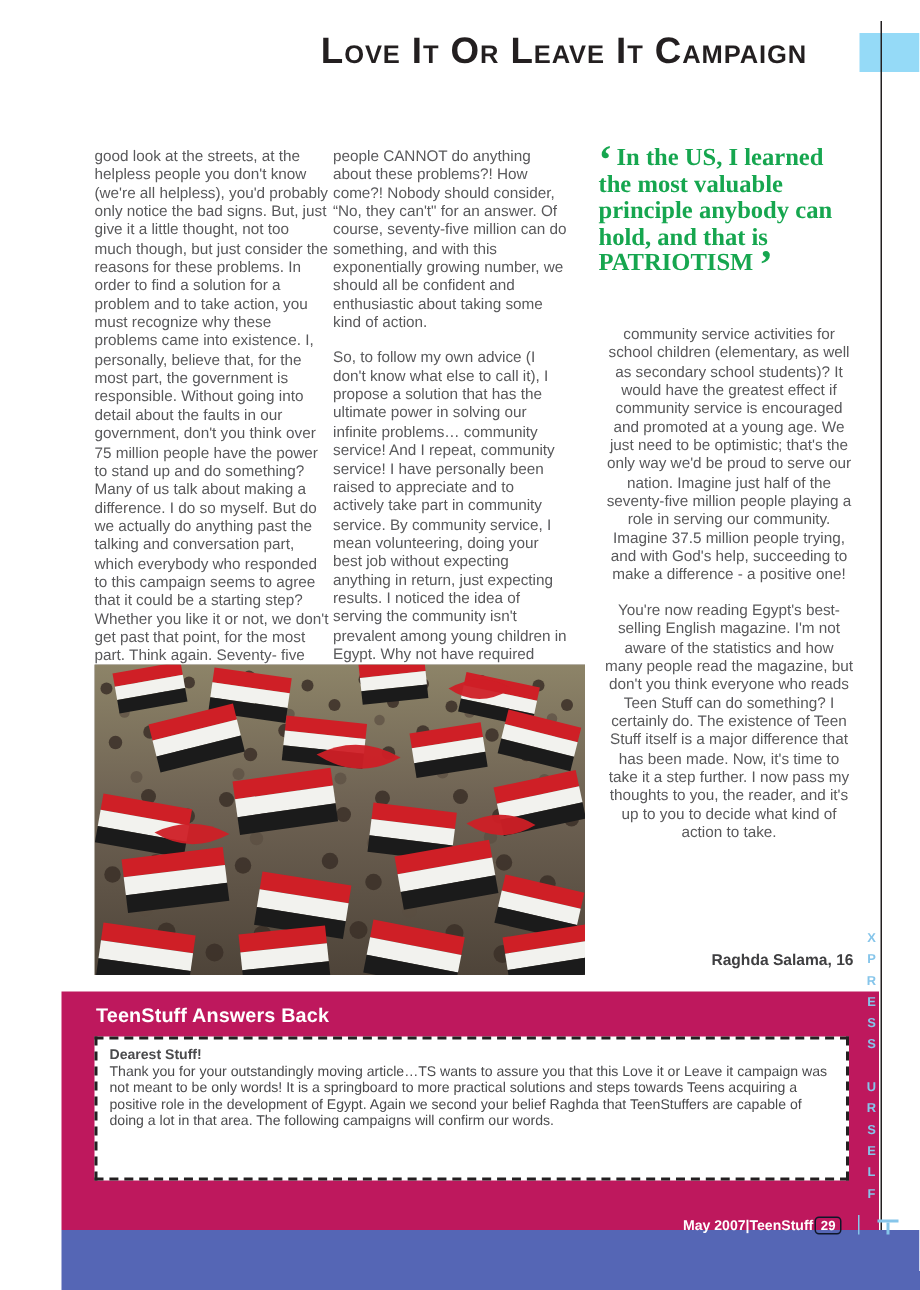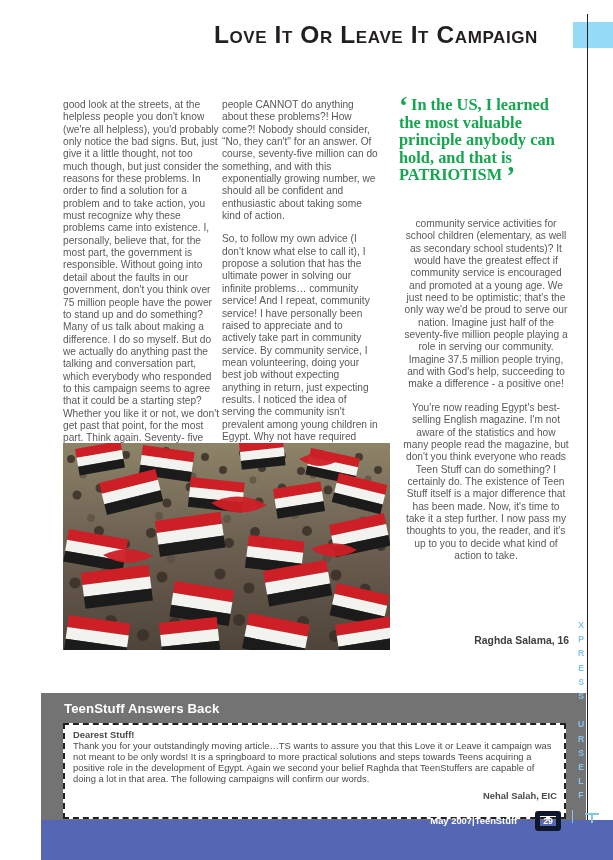--- a/index.html
+++ b/index.html
@@ -110,22 +110,21 @@
   }
   .photo svg { display: block; width: 327px; height: 207px; }
 
   
   .answers-panel {
     position: absolute;
     left: 41px;
     top: 661px;
     width: 545px;
     height: 159px;
-    background: #737373;
-    margin-top: 32px;
+    background: #be185d;
   }
   .answers-title {
     position: absolute;
     left: 23px;
     top: 8px;
     font-size: 13.2px;
     font-weight: bold;
     color: #ffffff;
     letter-spacing: 0.1px;
   }
@@ -206,24 +205,24 @@
     position: absolute;
     right: 52px;
     top: 811px;
     font-size: 9.4px;
     font-weight: bold;
     color: #ffffff;
     white-space: nowrap;
   }
   .footer-pagenum {
     display: inline-block;
-    border: 5px solid #0f172a;
+    border: 1px solid #0f172a;
     border-radius: 3px;
     padding: 0 3px;
-    margin-left: 18px;
+    margin-left: 1px;
     font-size: 8.8px;
   }
   .footer-tick {
     position: absolute;
     right: 14px;
     top: 813px;
     width: 14px;
     height: 8px;
     border-top: 2px solid #86c5ea;
   }
@@ -482,21 +481,20 @@
       </g>
     </g>
   </svg>
 </div>
 
 <div class="answers-panel">
   <div class="answers-title">TeenStuff Answers Back</div>
   <div class="letter-box">
     <p class="letter-salutation">Dearest Stuff!</p>
     <p>Thank you for your outstandingly moving article…TS wants to assure you that this Love it or Leave it campaign was not meant to be only words! It is a springboard to more practical solutions and steps towards Teens acquiring a positive role in the development of Egypt. Again we second your belief Raghda that TeenStuffers are capable of doing a lot in that area. The following campaigns will confirm our words.</p>
-    <p class="letter-sign">Nehal Salah, EIC</p>
   </div>
 </div>
 
 <div class="rail-line"></div>
 <div class="rail-text">XPRESS URSELF</div>
 
 <div class="footer-bar"></div>
 <div class="footer-text">
   <span>May 2007</span><span>|</span><span>TeenStuff</span><span class="footer-pagenum">29</span>
 </div>

